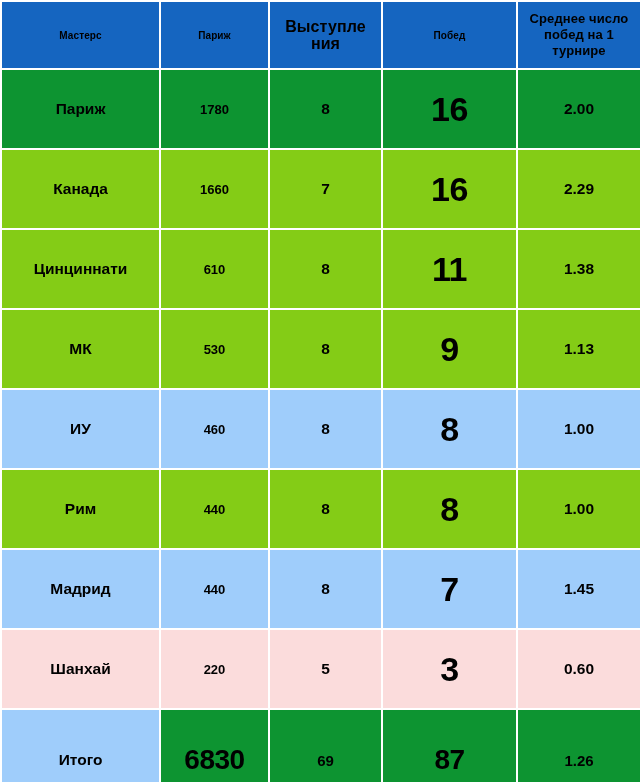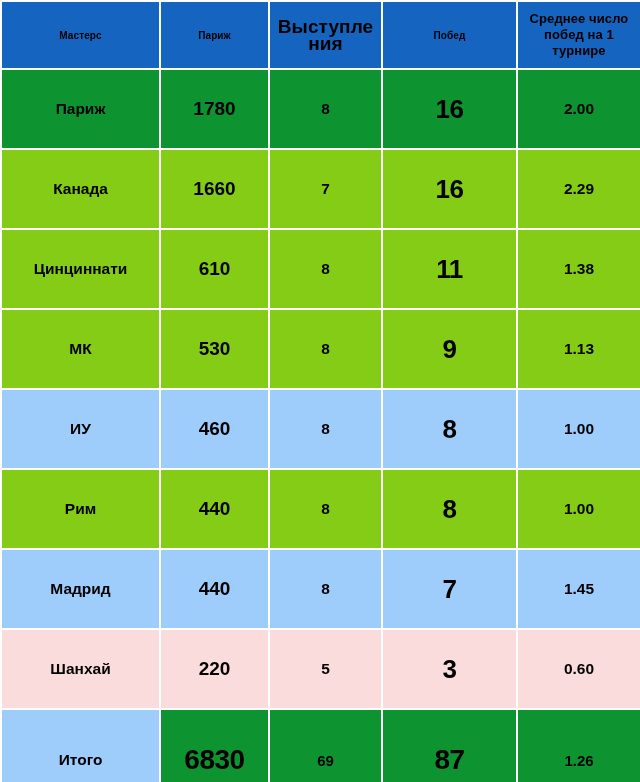--- a/index.html
+++ b/index.html
@@ -38,32 +38,32 @@
   }
 
   
   thead th {
     height: 58px;
     background: #1565c0;
     font-size: 10px;
     line-height: 17px;
     letter-spacing: 0.1px;
   }
-  thead th.wrap-two { font-size: 19px; }
+  thead th.wrap-two { font-size: 16px; }
   thead th.small-head { font-size: 13px; line-height: 16px; }
 
   
   tbody tr { height: 70px; border-radius: 15px; }
   tbody td { height: 70px; font-size: 15.5px; }
 
   
   td.cell-name  { font-size: 15.5px; }
-  td.cell-pts   { font-size: 19px; }
+  td.cell-pts   { font-size: 13px; }
   td.cell-app   { font-size: 15.5px; }
-  td.cell-wins  { font-size: 26px; letter-spacing: -0.5px; }
+  td.cell-wins  { font-size: 34px; letter-spacing: -0.5px; }
   td.cell-avg   { font-size: 15.5px; }
 
   
   .fill-green-dark  { background: #0d9431; }
   .fill-green-light { background: #84cc16; }
   .fill-blue-dark   { background: #84cc16; }
   .fill-blue-light  { background: #9fcdfb; }
   .fill-pink        { background: #fbdcdc; }
   .fill-total-blue  { background: #9fcdfb; }
   .fill-total-green { background: #0d9431; }

